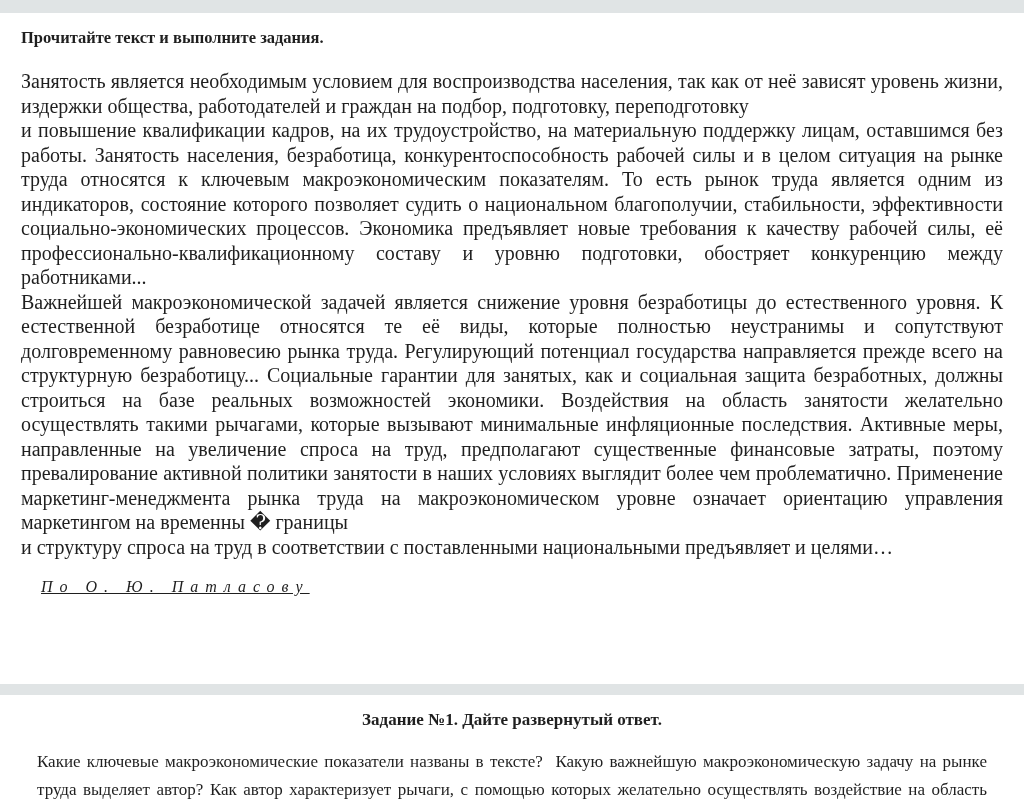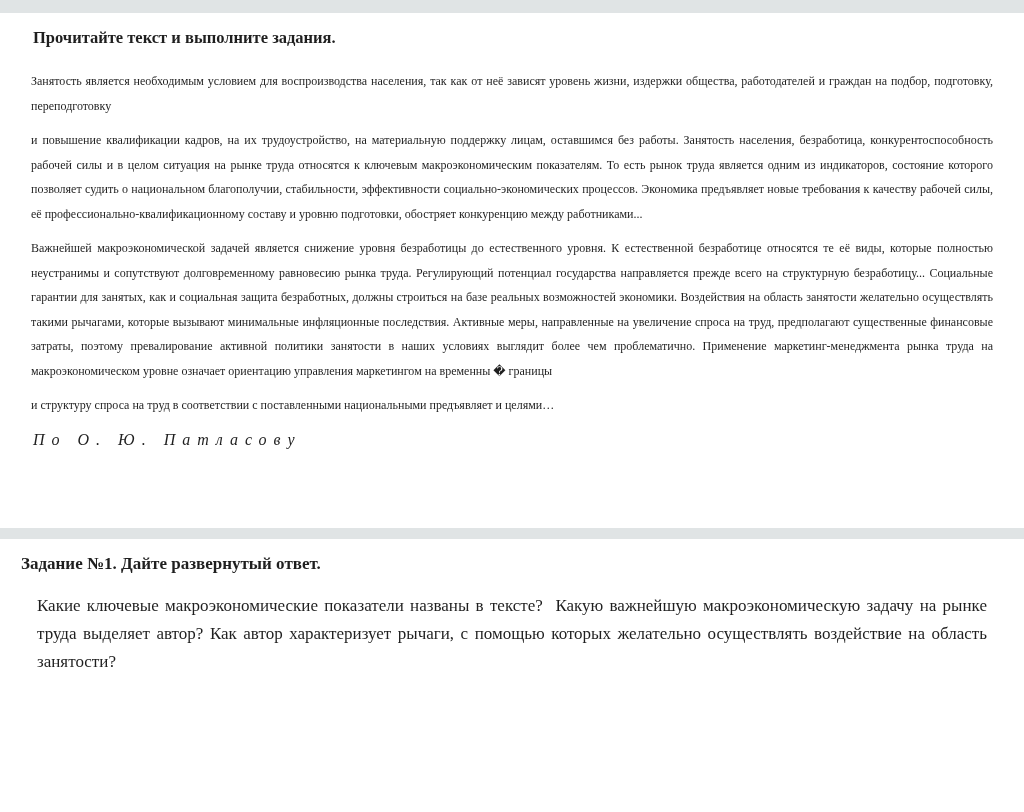--- a/index.html
+++ b/index.html
@@ -20,43 +20,45 @@
   .band-mid { height: 11px; }
   .content {
     padding-left: 21px;
     padding-right: 21px;
   }
   .main-section { padding-bottom: 68px; }
   .instruction-heading {
     font-size: 16.5px;
     font-weight: bold;
     line-height: 25px;
-    margin: 0 0 19px 12px;
+    margin: 0 0 19px 0;
     padding-top: 12px;
   }
   .body-par {
-    margin: 10px;
-    font-size: 12px;
+    margin: 0;
+    font-size: 20px;
     line-height: 24.5px;
     text-align: justify;
   }
   .attribution {
-    margin: 8px;
+    margin: 16px;
     font-size: 16px;
     line-height: 24.5px;
     font-style: italic;
     letter-spacing: 7px;
     padding-left: 4px;
+    text-decoration: underline;
   }
   .task-heading {
     font-size: 17px;
     font-weight: bold;
     line-height: 25px;
     margin: 0 0 15px 0;
     padding-top: 12px;
+    text-align: center;
   }
   .task-question {
     margin: 16px;
     font-size: 17px;
     line-height: 28px;
     text-align: justify;
   }
 </style>
 </head>
 <body>

